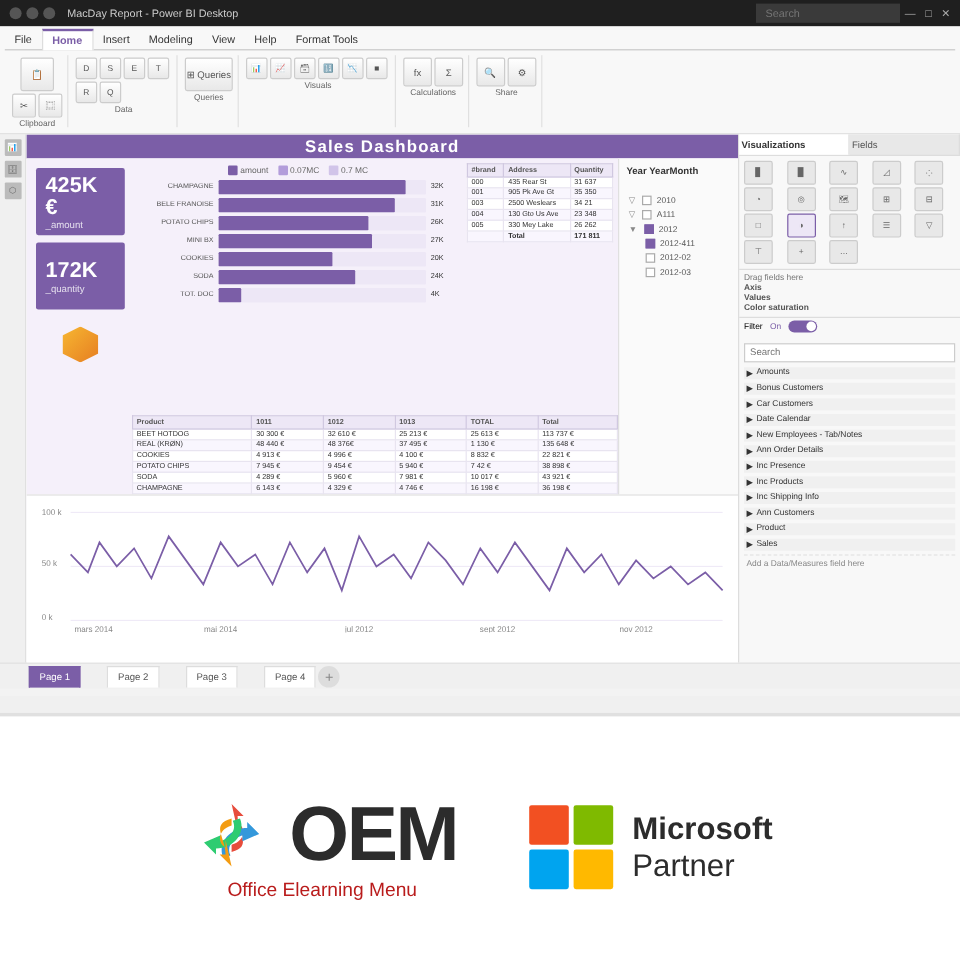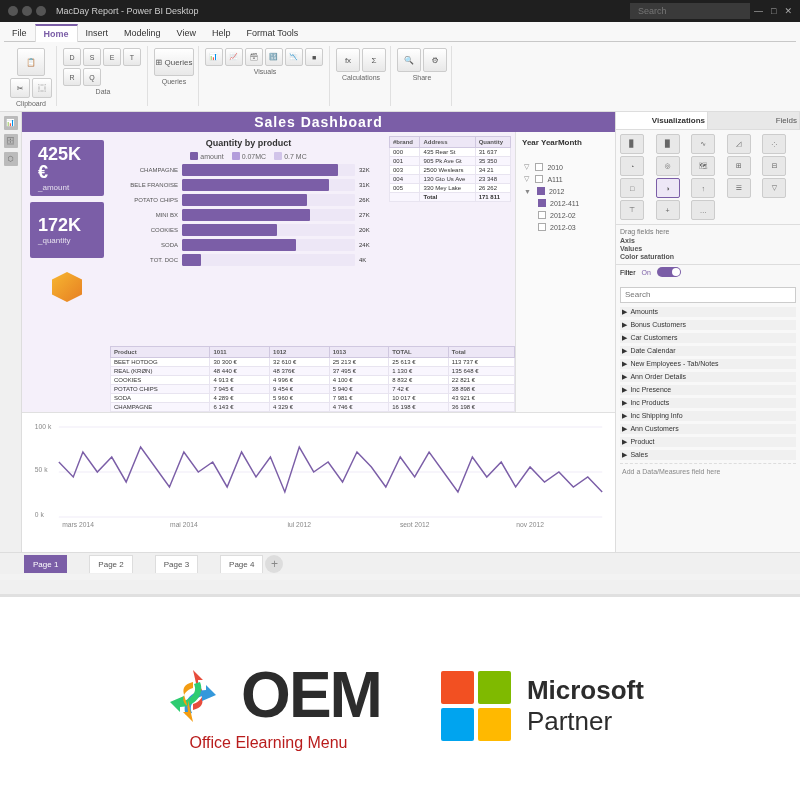--- a/index.html
+++ b/index.html
@@ -371,21 +371,21 @@
     }
     .right-panel-header {
       display: flex;
       background: #e8e8e8;
       border-bottom: 1px solid #ddd;
     }
     .right-panel-tab {
       flex: 1;
       font-size: 8px;
       padding: 4px 2px;
-      text-align: right;
+      text-align: left;
       color: #555;
       border-right: 1px solid #ddd;
       cursor: pointer;
     }
     .right-panel-tab.active {
       background: white;
       font-weight: bold;
       color: #333;
     }
     .viz-grid {
@@ -641,21 +641,20 @@
             <div class="kpi-value">172K</div>
             <div class="kpi-label">_quantity</div>
           </div>
 
           <div style="margin-top:8px;display:flex;justify-content:center;">
             <div style="width:30px;height:30px;background:linear-gradient(135deg,#f7b731,#e67e22);clip-path:polygon(50% 0%,100% 25%,100% 75%,50% 100%,0% 75%,0% 25%);"></div>
           </div>
         </div>
 
         <div class="bar-chart-section" style="width:200px;flex-shrink:0">
-          <div class="chart-title">Quantity by product</div>
           <div class="chart-legend">
             <div class="legend-item">
               <div class="legend-dot" style="background:#7b5ea7"></div>
               <span>amount</span>
             </div>
             <div class="legend-item">
               <div class="legend-dot" style="background:#b39ddb"></div>
               <span>0.07MC</span>
             </div>
             <div class="legend-item">

